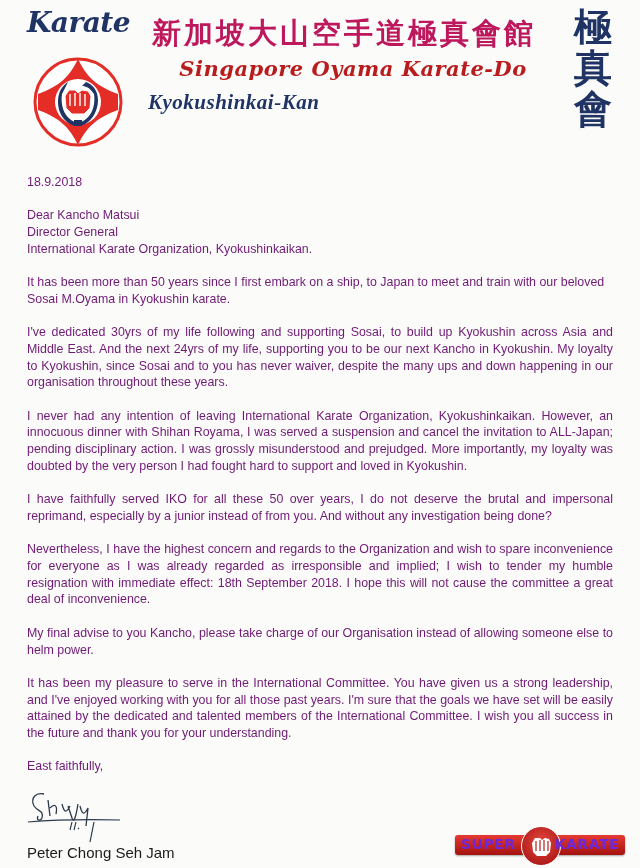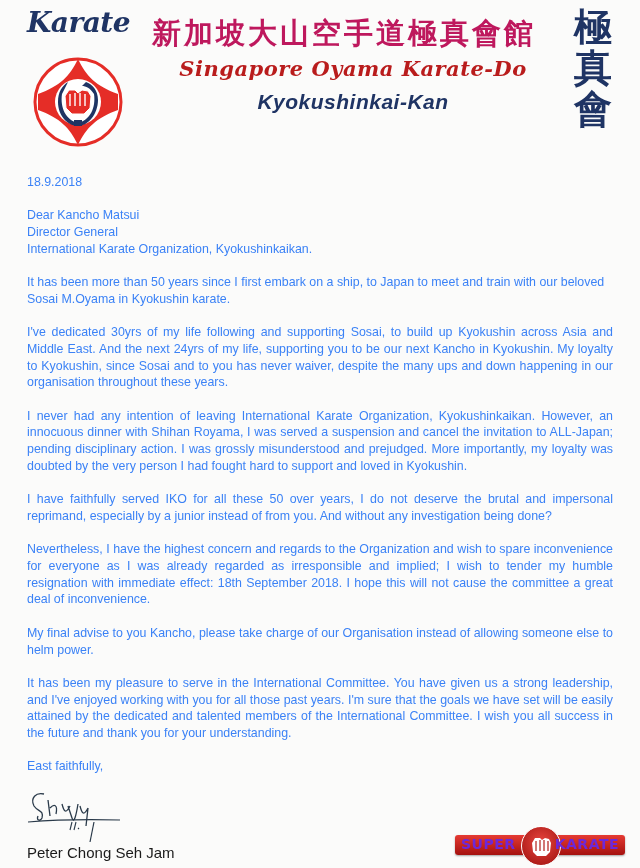--- a/index.html
+++ b/index.html
@@ -18,34 +18,34 @@
   .cn-title {
     left:152px; top:14px; font-family:"DejaVu Serif", serif; font-weight:bold;
     font-size:29px; color:#be185d; letter-spacing:3px; white-space:nowrap;
   }
   .en-line1 {
     left:148px; top:56px; width:410px; text-align:center;
     font-family:"DejaVu Serif", serif; font-style:italic; font-weight:bold;
     font-size:21px; color:#b91c1c; white-space:nowrap; letter-spacing:0.5px;
   }
   .en-line2 {
-    left:148px; top:90px; width:410px; text-align:center;
-    font-family:Liberation Sans, sans-serif; font-style:italic; font-weight:bold;
+    left:148px; top:90px; width:410px; text-align:left;
+    font-family:Liberation Serif, serif; font-style:italic; font-weight:bold;
     font-size:21px; color:#1f3464; white-space:nowrap; letter-spacing:0.5px;
   }
   .vert-kanji {
     left:568px; top:6px; width:50px; font-family:"DejaVu Serif", serif; font-weight:bold;
     font-size:38px; line-height:41px; color:#1f3464; text-align:center;
   }
   .logo { left:32px; top:56px; width:92px; height:92px; }
   
   .letter {
     left:27px; top:174px; width:586px;
     font-family:"Liberation Sans", sans-serif; font-size:12.4px; line-height:16.7px;
-    color:#3b82f6;
+    color:#701a75;
   }
   .letter p { margin:0 0 16.7px 0; text-align:justify; }
   .letter p.nojust { text-align:left; }
   .sig { left:22px; top:786px; width:110px; height:60px; }
   .signer { left:27px; top:844px; font-size:15px; color:#1b1b1b; }
   
   .badge { left:455px; top:826px; width:170px; height:38px; }
   .badge .bar {
     position:absolute; left:0; top:9px; width:170px; height:20px;
     background:linear-gradient(#e53a33, #a5120f); border-radius:3px;

